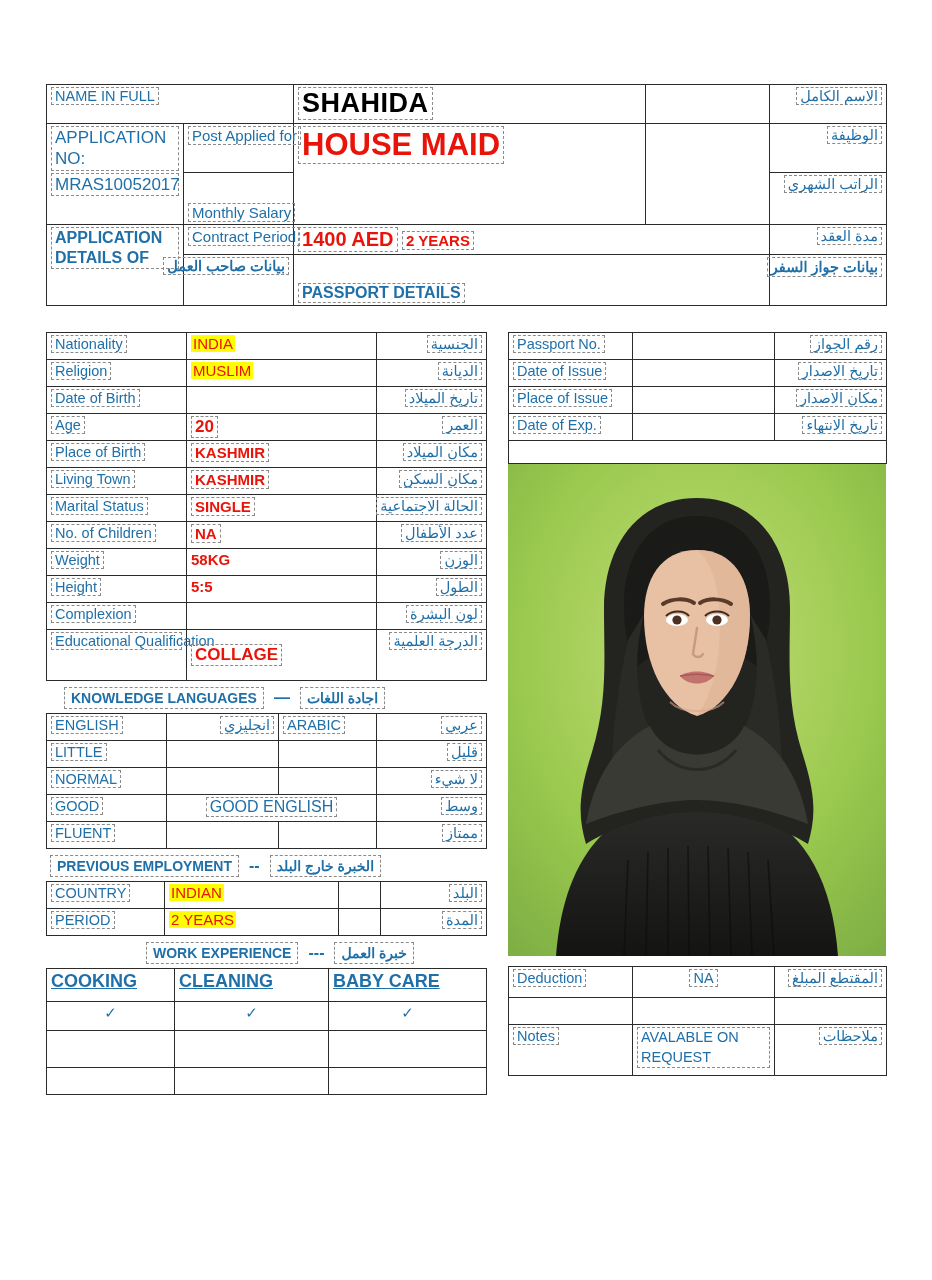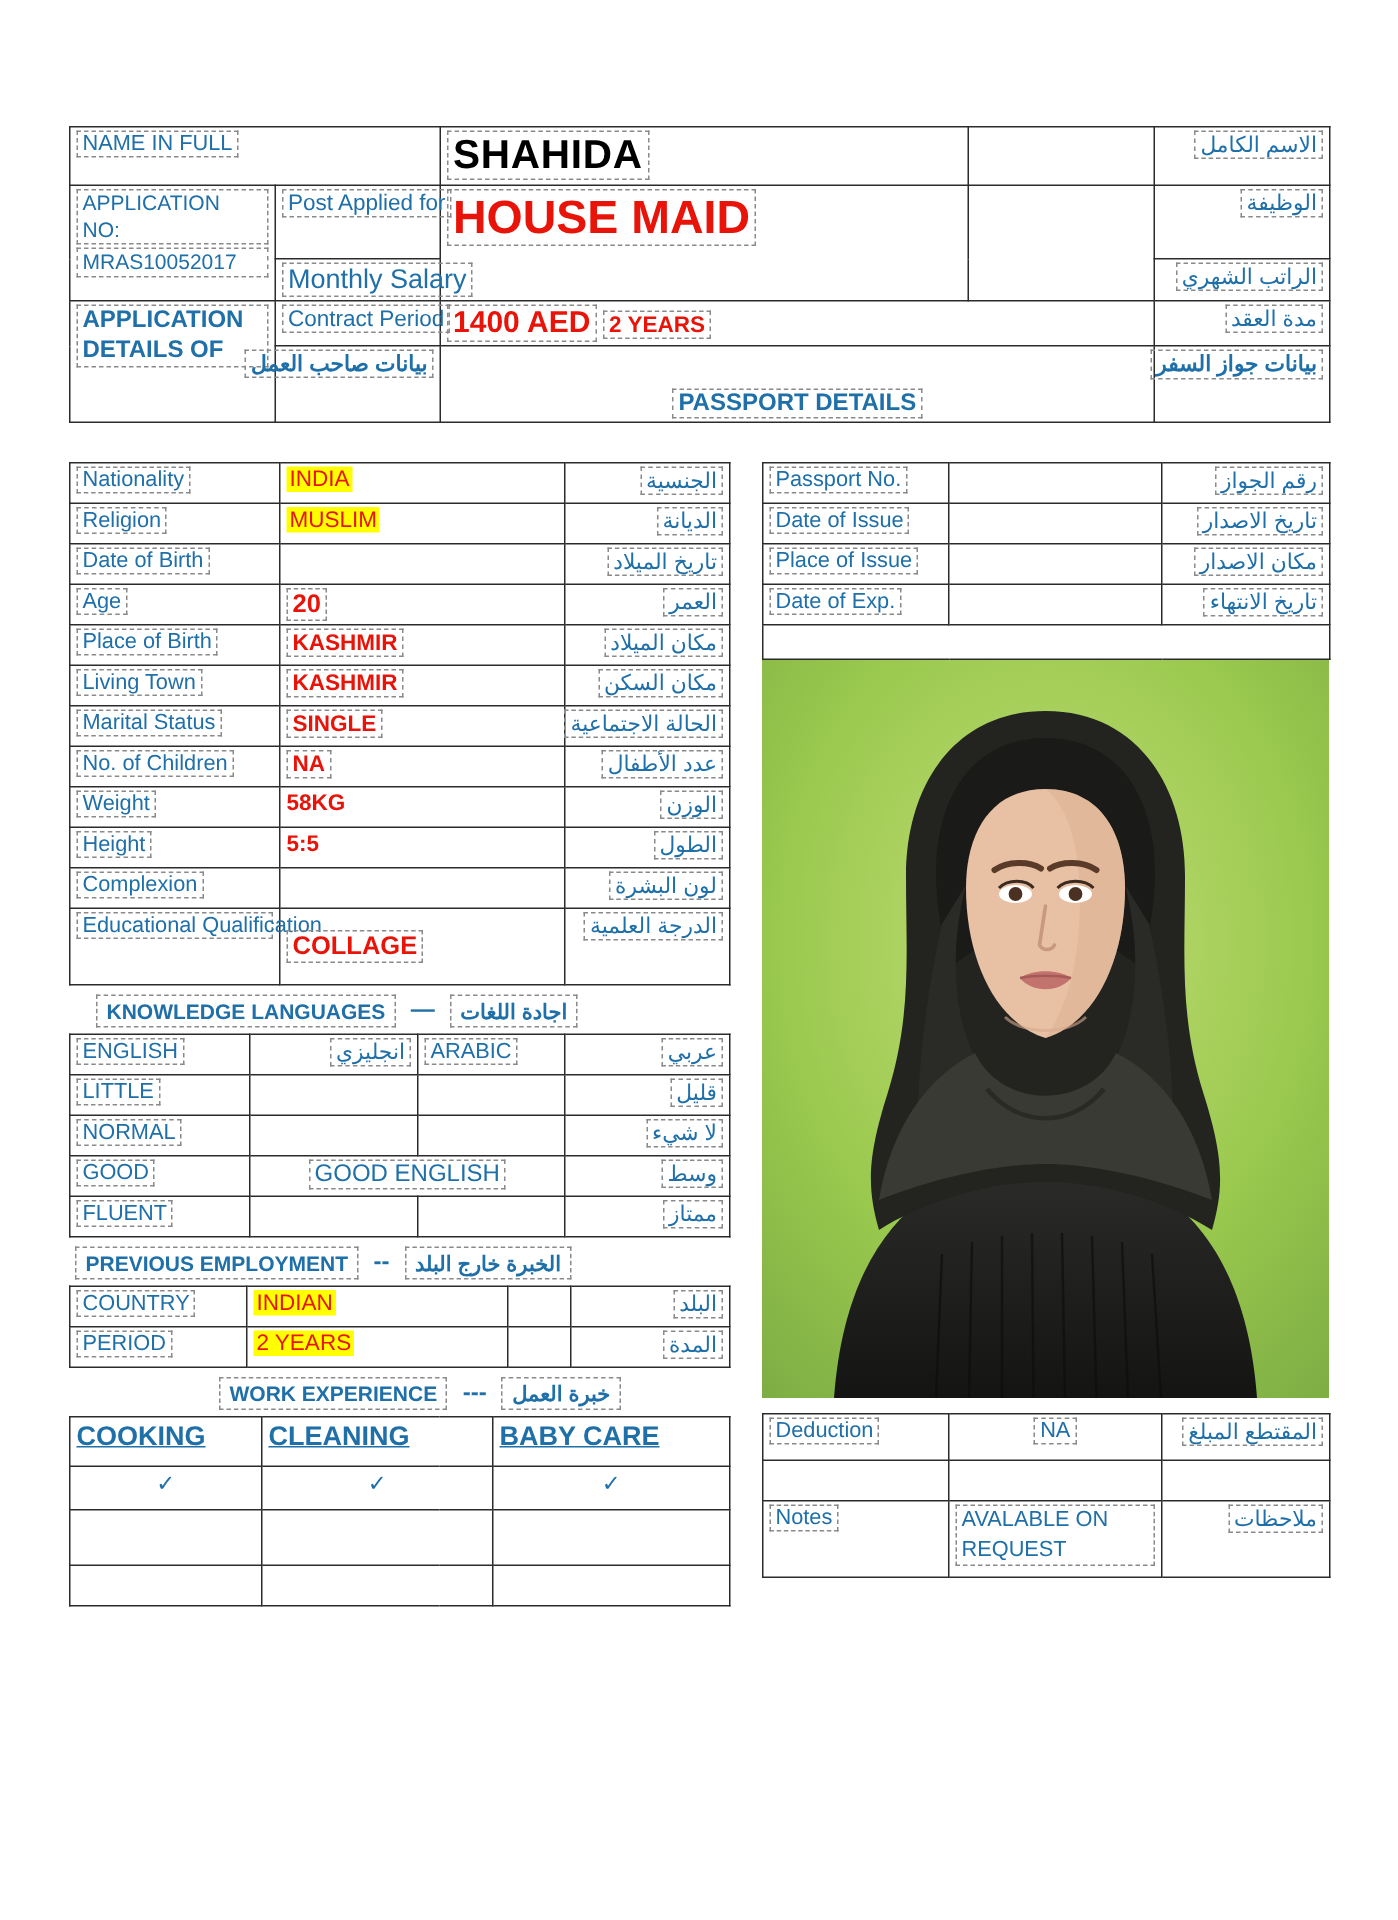--- a/index.html
+++ b/index.html
@@ -97,21 +97,21 @@
     color: #e8140a;
     font-weight: bold;
   }
   .contract-val {
     font-size: 15px;
     color: #e8140a;
     font-weight: bold;
   }
   .appno {
     color: #1f6fa8;
-    font-size: 14px;
+    font-size: 17px;
     line-height: 1.25;
   }
   .app-det {
     color: #1f6fa8;
     font-size: 16px;
     font-weight: bold;
     line-height: 1.25;
   }
 
   
@@ -215,21 +215,21 @@
         <td rowspan="2" style="vertical-align:top;">
           <span class="job-big dash">HOUSE MAID</span>
         </td>
         <td rowspan="2"></td>
         <td style="height:44px;">
           <span class="lbl-ar dash" style="float:right">الوظيفة</span>
         </td>
       </tr>
       <tr>
         <td>
-          <span class="lbl dash" style="font-size:18px;">Monthly Salary</span>
+          <span class="lbl dash" style="font-size:15px;margin-top:28px;">Monthly Salary</span>
         </td>
         <td>
           <span class="lbl-ar dash" style="float:right">الراتب الشهري</span>
         </td>
       </tr>
       <tr>
         <td rowspan="2" style="height:24px; vertical-align:top;">
           <div class="app-det dash-blk">APPLICATION DETAILS OF</div>
         </td>
         <td>
@@ -240,21 +240,21 @@
           <div class="contract-val dash" style="margin-top:1px;">2 YEARS</div>
         </td>
         <td>
           <span class="lbl-ar dash" style="float:right">مدة العقد</span>
         </td>
       </tr>
       <tr>
         <td style="height:46px;">
           <span class="lbl-ar dash" style="float:right;font-weight:bold;">بيانات صاحب العمل</span>
         </td>
-        <td colspan="2" style="text-align:center; vertical-align:bottom;">
+        <td colspan="2" style="text-align:left; vertical-align:bottom;">
           <span class="bold-blue dash" style="font-size:16px;">PASSPORT DETAILS</span>
         </td>
         <td>
           <span class="lbl-ar dash" style="float:right;font-weight:bold;line-height:1.25;">بيانات جواز السفر</span>
         </td>
       </tr>
     </tbody>
       </table>
 
     <div class="body-cols">

